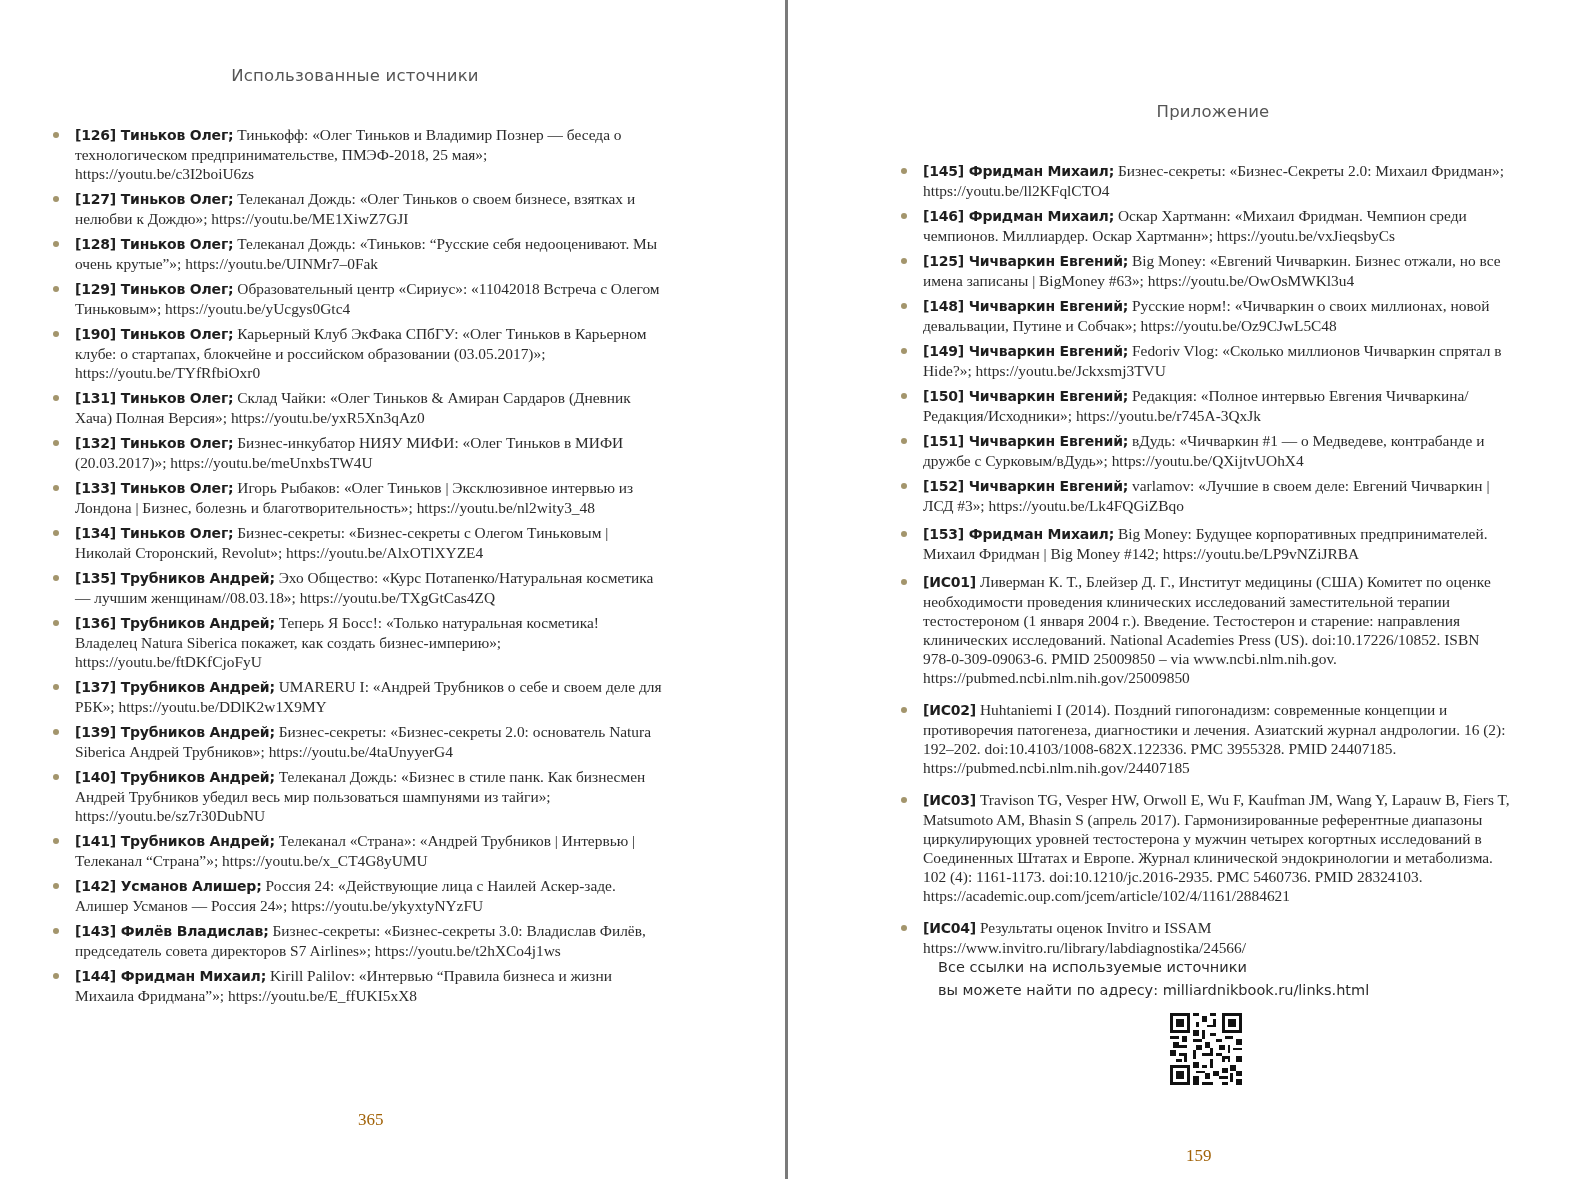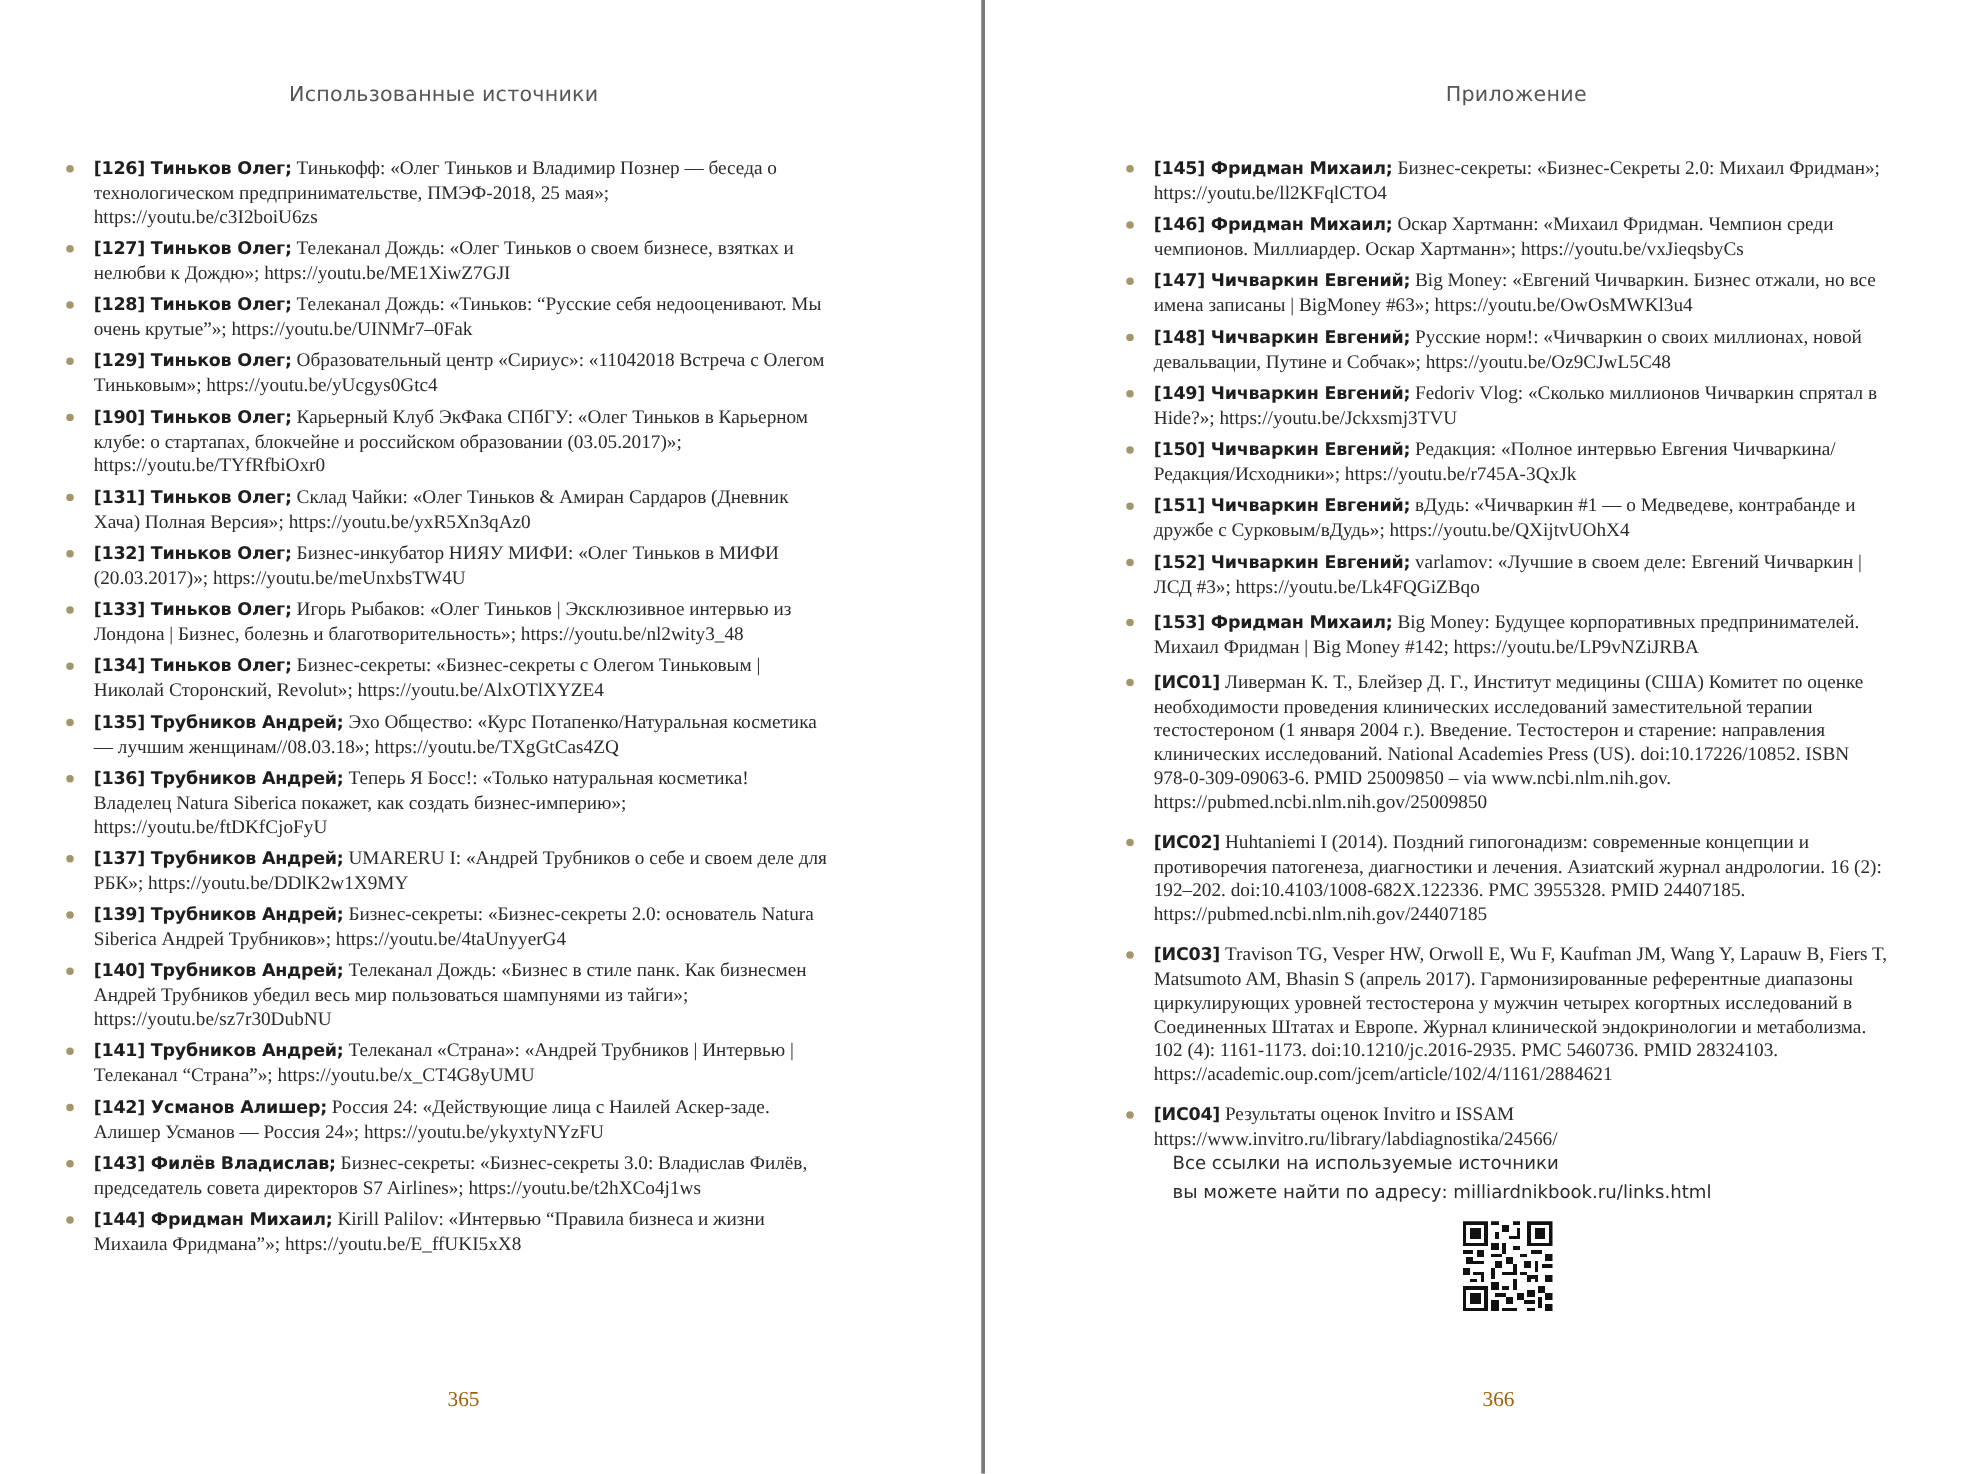--- a/index.html
+++ b/index.html
@@ -1,19 +1,19 @@
 <!DOCTYPE html>
 <html><head>
   <meta charset="utf-8">
   <style>
     html, body { margin: 0; padding: 0; background: #ffffff; }
     body { width: 1572px; height: 1179px; position: relative; overflow: hidden; }
     .page { position: absolute; top: 0; height: 1077px; }
     .page-left { left: 0; width: 785px; }
-    .page-right { left: 788px; width: 784px; }
+    .page-right { left: 788px; width: 784px; margin-top: 36px; }
     .divider { position: absolute; left: 785px; top: 0; width: 3px; height: 1179px; background: #7a7a7a; }
     .running-head {
       position: absolute; top: 66px; left: 0; right: 0; text-align: center;
       font-family: "DejaVu Sans", sans-serif; font-size: 16.5px; color: #555555; letter-spacing: 0.2px;
     }
     .page-left .running-head { left: 0; width: 710px; }
     .page-right .running-head { left: 40px; width: 770px; }
     ul.refs { list-style: none; margin: 0; padding: 0; position: absolute; }
     .page-left ul.refs { left: 50px; top: 125px; width: 612px; }
     .page-right ul.refs { left: 110px; top: 125px; width: 612px; }
@@ -70,21 +70,21 @@
   <div class="page-number">365</div>
 </div>
 
 <div class="divider"></div>
 
 <div class="page page-right">
   <div class="running-head">Приложение</div>
   <ul class="refs">
     <li class="ref"><span class="bullet"></span><span class="ref-key">[145] Фридман Михаил;</span> <span>Бизнес-секреты: «Бизнес-Секреты 2.0: Михаил Фридман»; https://youtu.be/ll2KFqlCTO4</span></li>
     <li class="ref"><span class="bullet"></span><span class="ref-key">[146] Фридман Михаил;</span> <span>Оскар Хартманн: «Михаил Фридман. Чемпион среди чемпионов. Миллиардер. Оскар Хартманн»; https://youtu.be/vxJieqsbyCs</span></li>
-    <li class="ref"><span class="bullet"></span><span class="ref-key">[147] Чичваркин Евгений;</span> <span>Big Money: «Евгений Чичваркин. Бизнес отжали, но все имена записаны | BigMoney #63»; https://youtu.be/OwOsMWKl3u4</span></li>
+    <li class="ref"><span class="bullet"></span><span class="ref-key">[125] Чичваркин Евгений;</span> <span>Big Money: «Евгений Чичваркин. Бизнес отжали, но все имена записаны | BigMoney #63»; https://youtu.be/OwOsMWKl3u4</span></li>
     <li class="ref"><span class="bullet"></span><span class="ref-key">[148] Чичваркин Евгений;</span> <span>Русские норм!: «Чичваркин о своих миллионах, новой девальвации, Путине и Собчак»; https://youtu.be/Oz9CJwL5C48</span></li>
     <li class="ref"><span class="bullet"></span><span class="ref-key">[149] Чичваркин Евгений;</span> <span>Fedoriv Vlog: «Сколько миллионов Чичваркин спрятал в Hide?»; https://youtu.be/Jckxsmj3TVU</span></li>
     <li class="ref"><span class="bullet"></span><span class="ref-key">[150] Чичваркин Евгений;</span> <span>Редакция: «Полное интервью Евгения Чичваркина/Редакция/Исходники»; https://youtu.be/r745A-3QxJk</span></li>
     <li class="ref"><span class="bullet"></span><span class="ref-key">[151] Чичваркин Евгений;</span> <span>вДудь: «Чичваркин #1 — о Медведеве, контрабанде и дружбе с Сурковым/вДудь»; https://youtu.be/QXijtvUOhX4</span></li>
     <li class="ref"><span class="bullet"></span><span class="ref-key">[152] Чичваркин Евгений;</span> <span>varlamov: «Лучшие в своем деле: Евгений Чичваркин | ЛСД #3»; https://youtu.be/Lk4FQGiZBqo</span></li>
     <li class="ref gap"><span class="bullet"></span><span class="ref-key">[153] Фридман Михаил;</span> <span>Big Money: Будущее корпоративных предпринимателей. Михаил Фридман | Big Money #142; https://youtu.be/LP9vNZiJRBA</span></li>
     <li class="ref is gap"><span class="bullet"></span><span class="ref-key">[ИС01]</span> <span>Ливерман К. Т., Блейзер Д. Г., Институт медицины (США) Комитет по оценке необходимости проведения клинических исследований заместительной терапии тестостероном (1 января 2004 г.). Введение. Тестостерон и старение: направления клинических исследований. National Academies Press (US). doi:10.17226/10852. ISBN 978-0-309-09063-6. PMID 25009850 – via www.ncbi.nlm.nih.gov. https://pubmed.ncbi.nlm.nih.gov/25009850</span></li>
     <li class="ref is"><span class="bullet"></span><span class="ref-key">[ИС02]</span> <span>Huhtaniemi I (2014). Поздний гипогонадизм: современные концепции и противоречия патогенеза, диагностики и лечения. Азиатский журнал андрологии. 16 (2): 192–202. doi:10.4103/1008-682X.122336. PMC 3955328. PMID 24407185. https://pubmed.ncbi.nlm.nih.gov/24407185</span></li>
     <li class="ref is"><span class="bullet"></span><span class="ref-key">[ИС03]</span> <span>Travison TG, Vesper HW, Orwoll E, Wu F, Kaufman JM, Wang Y, Lapauw B, Fiers T, Matsumoto AM, Bhasin S (апрель 2017). Гармонизированные референтные диапазоны циркулирующих уровней тестостерона у мужчин четырех когортных исследований в Соединенных Штатах и Европе. Журнал клинической эндокринологии и метаболизма. 102 (4): 1161-1173. doi:10.1210/jc.2016-2935. PMC 5460736. PMID 28324103. https://academic.oup.com/jcem/article/102/4/1161/2884621</span></li>
     <li class="ref is"><span class="bullet"></span><span class="ref-key">[ИС04]</span> <span>Результаты оценок Invitro и ISSAM https://www.invitro.ru/library/labdiagnostika/24566/</span></li>
@@ -148,14 +148,14 @@
         <rect x="11" y="24" width="4" height="1"></rect>
       <rect x="18" y="19" width="2" height="2"></rect>
         <rect x="21" y="18" width="2" height="2"></rect>
         <rect x="17" y="22" width="3" height="1"></rect>
       <rect x="21" y="21" width="1" height="3"></rect>
         <rect x="23" y="20" width="2" height="2"></rect>
         <rect x="18" y="24" width="2" height="1"></rect>
       <rect x="23" y="23" width="2" height="2"></rect>
     </g>
   </svg>
-  <div class="page-number">366</div>
+  <div class="page-number">159</div>
 </div>
 
 </body></html>

